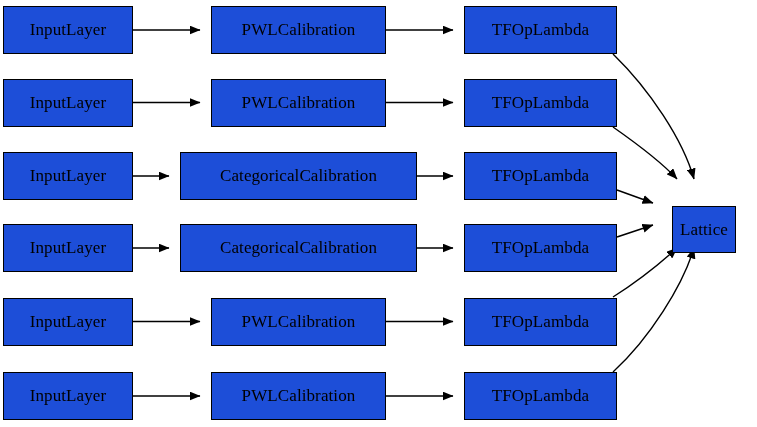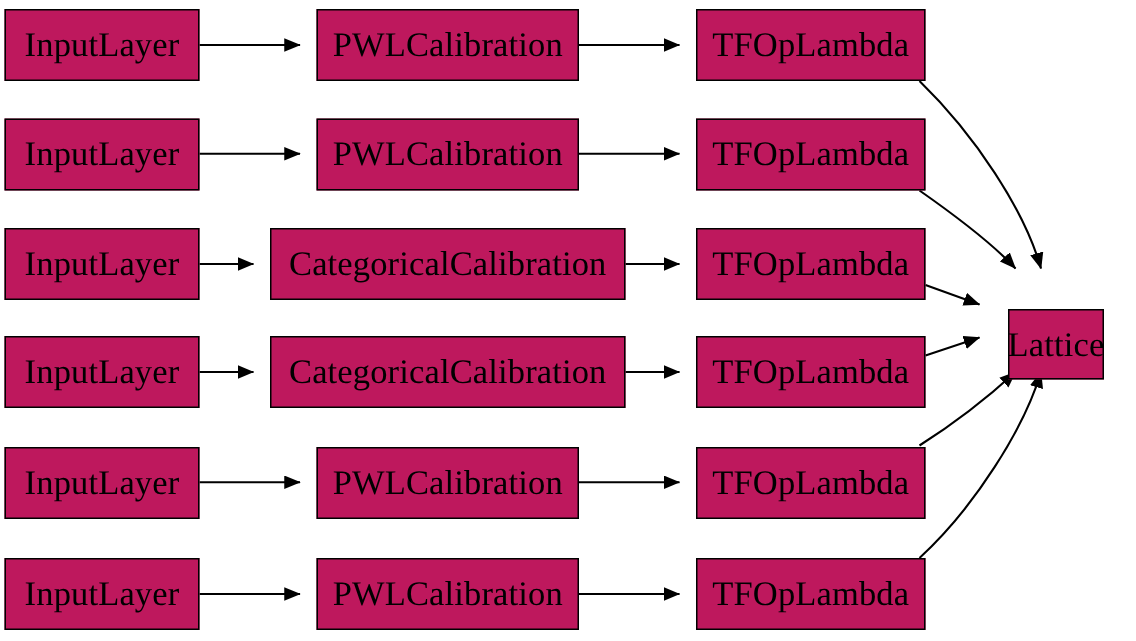--- a/index.html
+++ b/index.html
@@ -12,27 +12,27 @@
     width: 757px;
     height: 427px;
     background: #ffffff;
     overflow: hidden;
     font-family: "Liberation Serif", "DejaVu Serif", serif;
   }
   .node {
     position: absolute;
     box-sizing: border-box;
     border: 1px solid #000000;
-    background: #be185d;
+    background: #1d4ed8;
     display: flex;
     align-items: center;
     justify-content: center;
     color: #000000;
     font-family: "Liberation Serif", "DejaVu Serif", serif;
-    font-size: 23px;
+    font-size: 17px;
     line-height: 1;
     white-space: nowrap;
     letter-spacing: 0.1px;
   }
   .node-label {
     display: block;
     padding-bottom: 1px;
   }
   #edge-layer {
     position: absolute;

